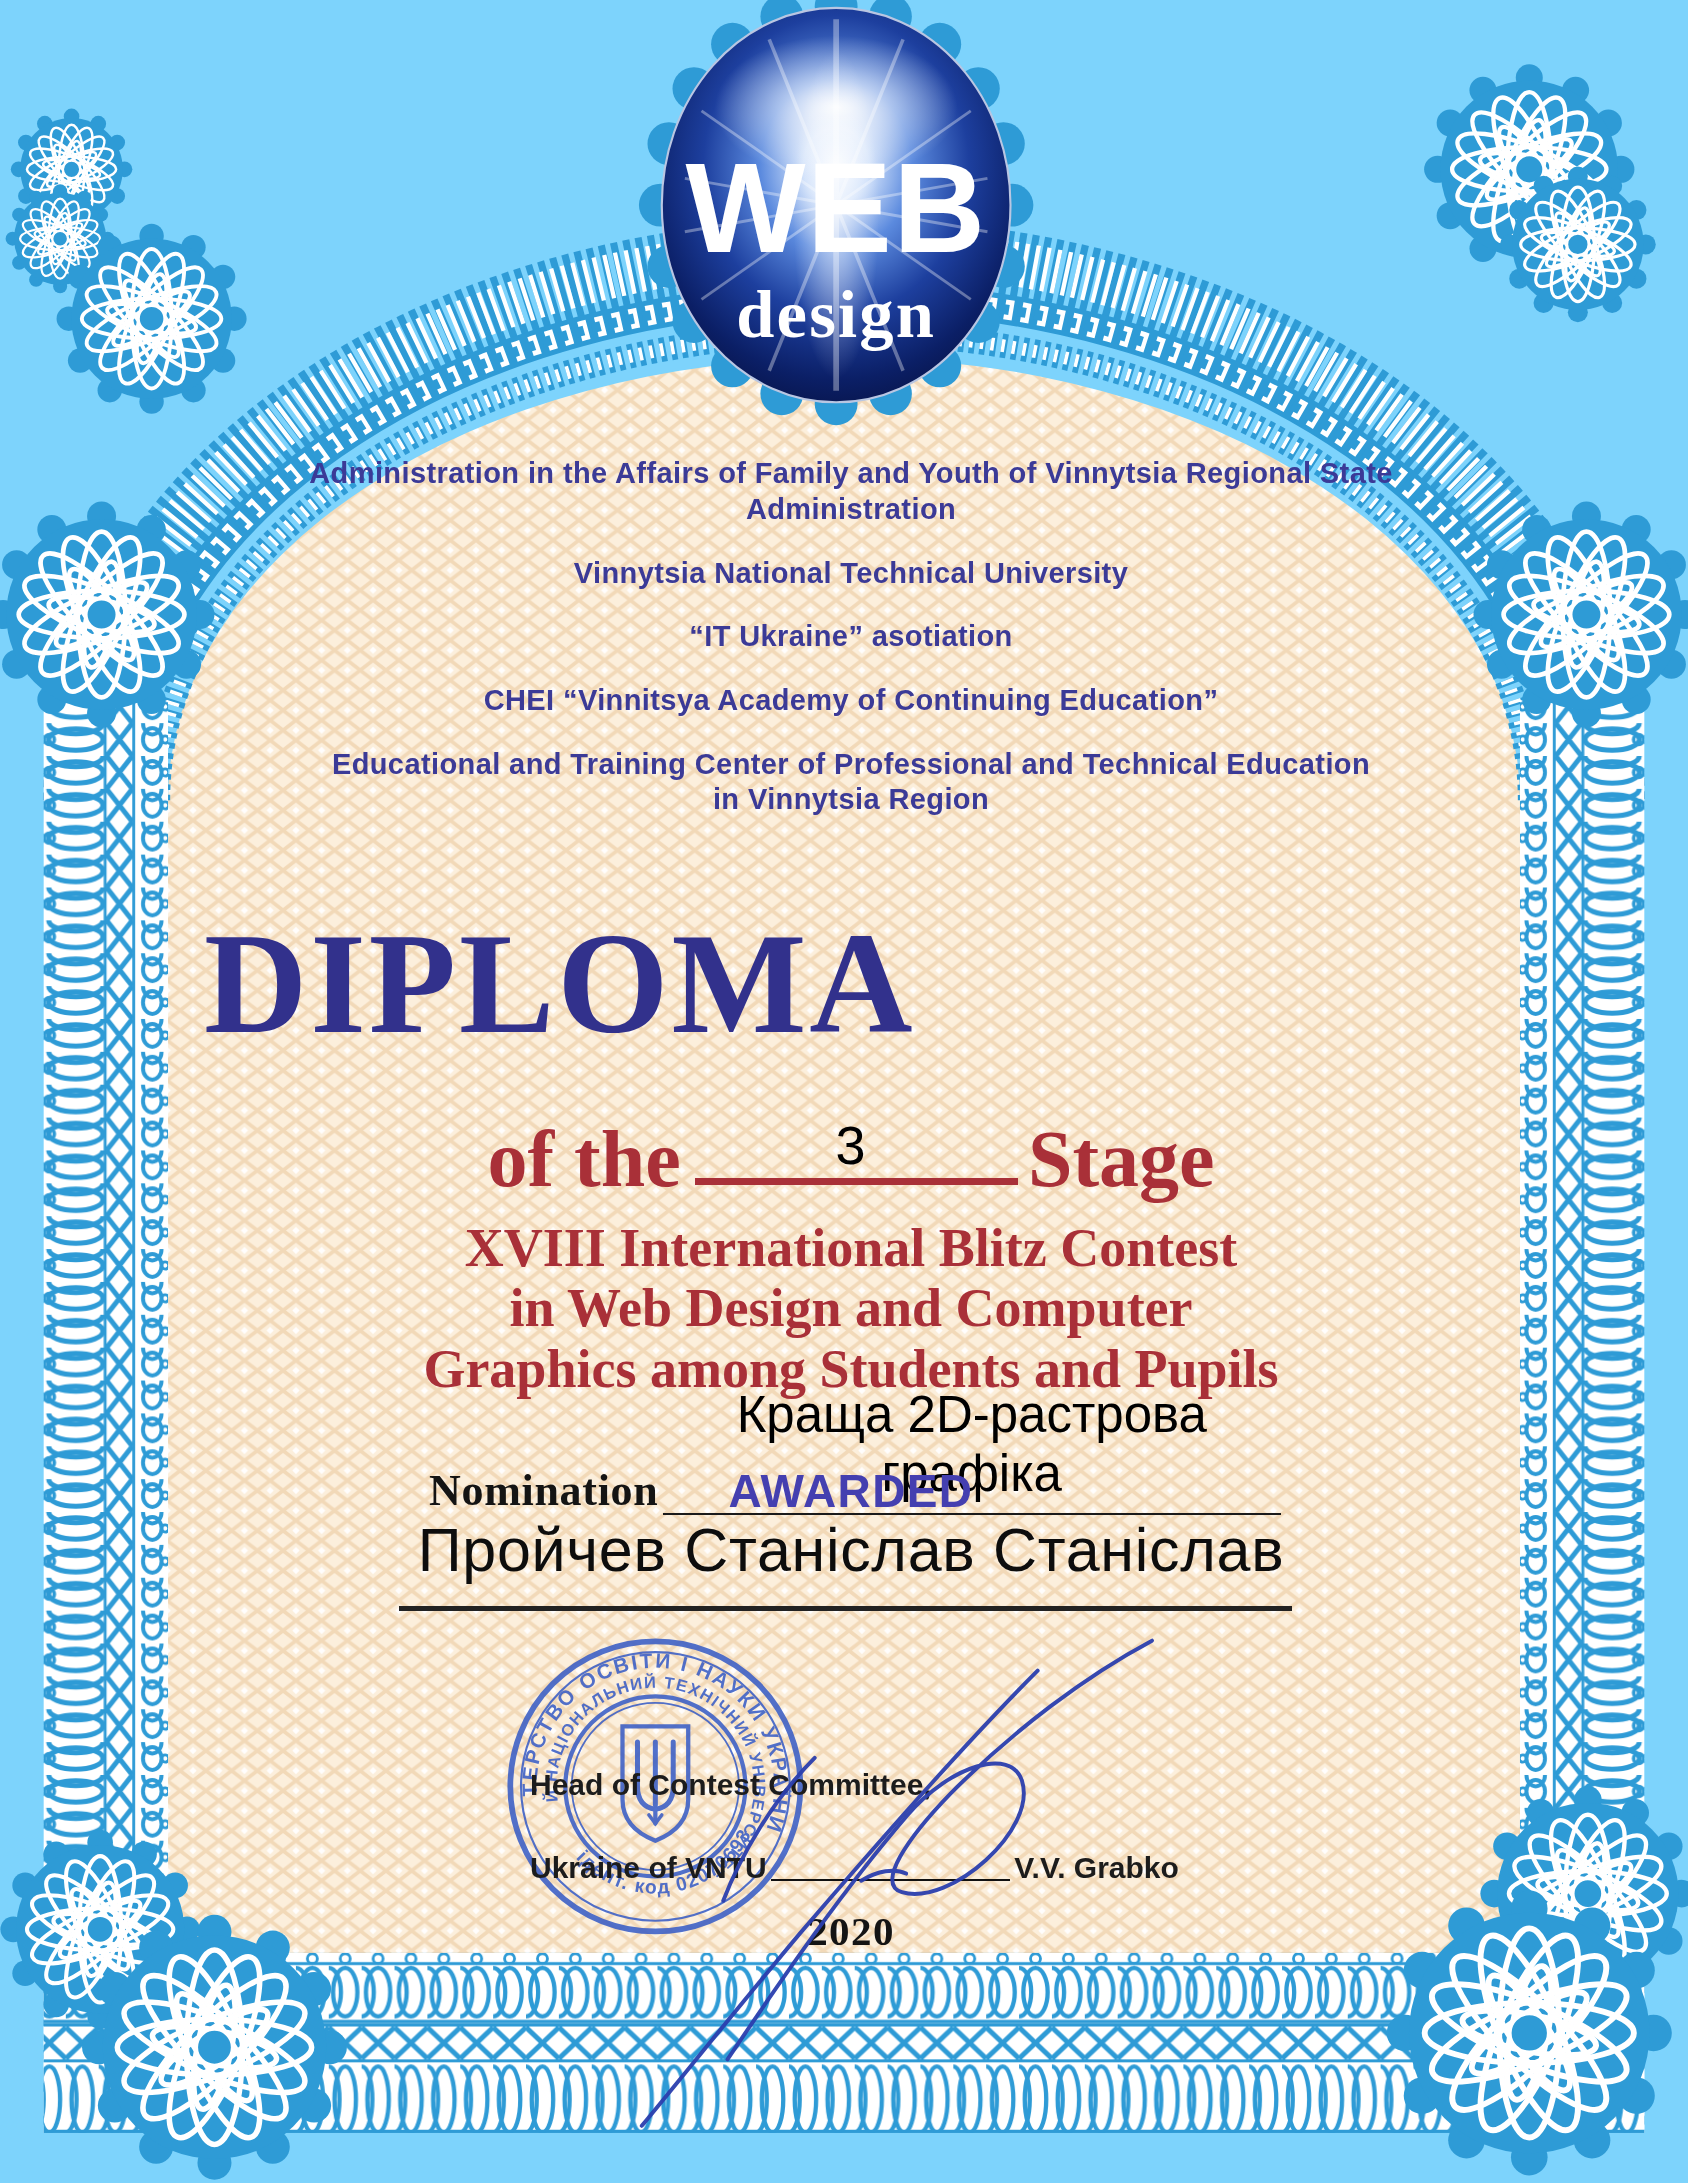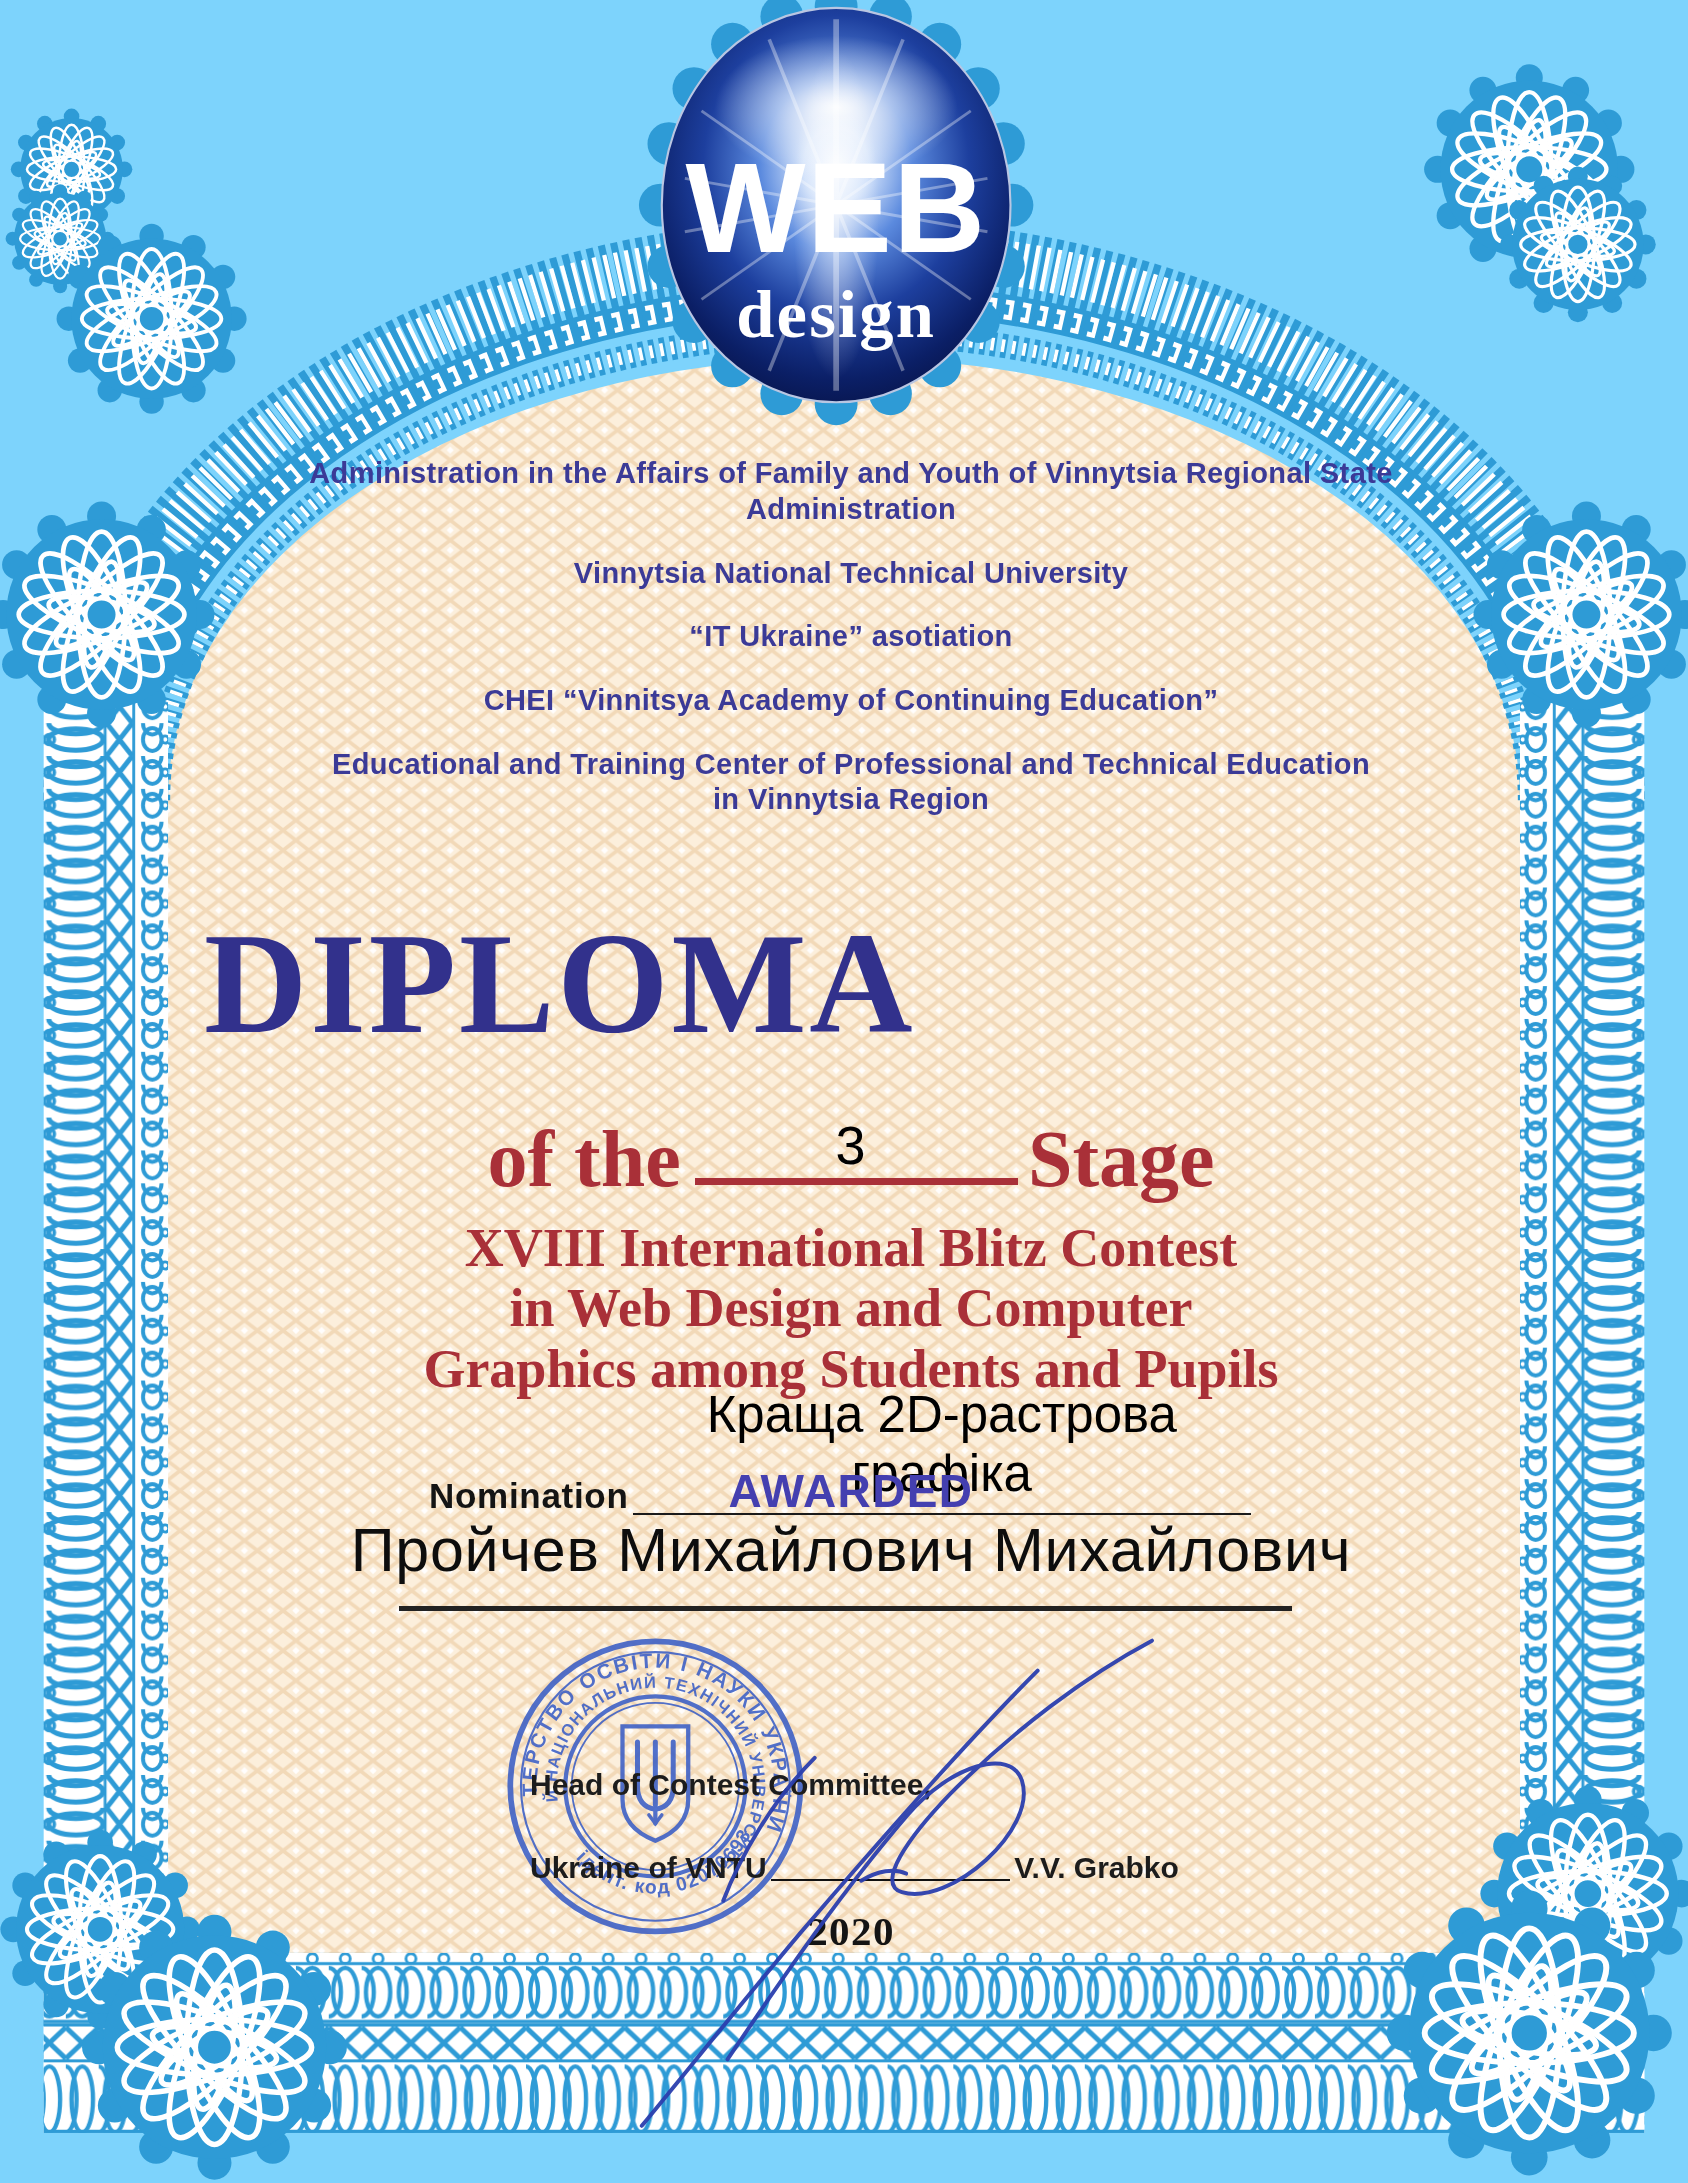--- a/index.html
+++ b/index.html
@@ -19,21 +19,21 @@
     font-family:"Liberation Serif",serif;font-weight:700;font-size:80px;line-height:1.05;color:#a93038;}
   .stage-blank{position:relative;width:323px;border-bottom:7.9px solid #a93038;
     margin:0 10px 15.7px 14.3px;height:69px;}
   .stage-num{position:absolute;left:50%;bottom:4.3px;transform:translateX(-70%);
     font-family:"Liberation Sans",sans-serif;font-weight:400;font-size:54px;color:#000;}
   .contest-line{position:absolute;left:204px;width:1294px;text-align:center;
     font-family:"Liberation Serif",serif;font-weight:700;font-size:54px;line-height:1;color:#a93038;}
   .nom-row{position:absolute;left:204px;top:1385px;width:1294px;display:flex;
     align-items:flex-end;padding-left:0;box-sizing:border-box;}
   .nom-indent{width:225px;}
-  .nom-label{font-family:Liberation Sans, sans-serif;font-weight:700;font-size:35px;
+  .nom-label{font-family:Liberation Serif, serif;font-weight:700;font-size:44px;
     line-height:1.1;color:#141414;letter-spacing:0.7px;}
   .nom-valuebox{width:618px;margin-left:4.3px;border-bottom:2.9px solid #1a1a1a;
     text-align:center;padding-bottom:10px;}
   .nom-value{font-family:"Liberation Sans",sans-serif;font-size:51px;color:#000;}
   .awarded{position:absolute;left:204px;top:1464px;width:1294px;text-align:center;
     font-weight:700;font-size:46px;color:#443fb0;letter-spacing:1.4px;}
   .recipient{position:absolute;left:204px;top:1515px;width:1294px;text-align:center;
     font-size:61px;color:#0d0d0d;letter-spacing:0.7px;}
   .recipient-rule{position:absolute;left:399px;top:1606px;width:893px;height:5px;background:#222;}
   .sig-label{position:absolute;font-weight:700;font-size:30px;color:#1c1c1c;}
@@ -275,21 +275,21 @@
 
     <div class="nom-row">
       <span class="nom-indent"></span>
       <span class="nom-label">Nomination</span>
       <span class="nom-valuebox">
         <span class="nom-value">Краща 2D-растрова графіка</span>
       </span>
     </div>
 
     <div class="awarded">AWARDED</div>
-    <div class="recipient">Пройчев Михайлович Михайлович</div>
+    <div class="recipient">Пройчев Станіслав Станіслав</div>
     <div class="recipient-rule"></div>
 
     <div class="sig-label head-label">Head of Contest Committee,</div>
     <div class="rector-row">
       <span>Ukraine of VNTU</span>
       <span class="rector-rule"></span>
       <span>V.V. Grabko</span>
     </div>
     <div class="year">2020</div>
   </div>

